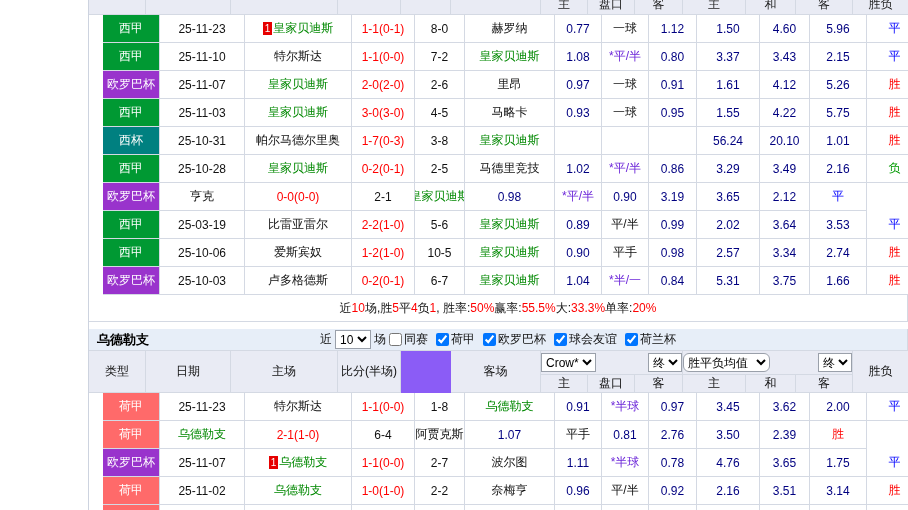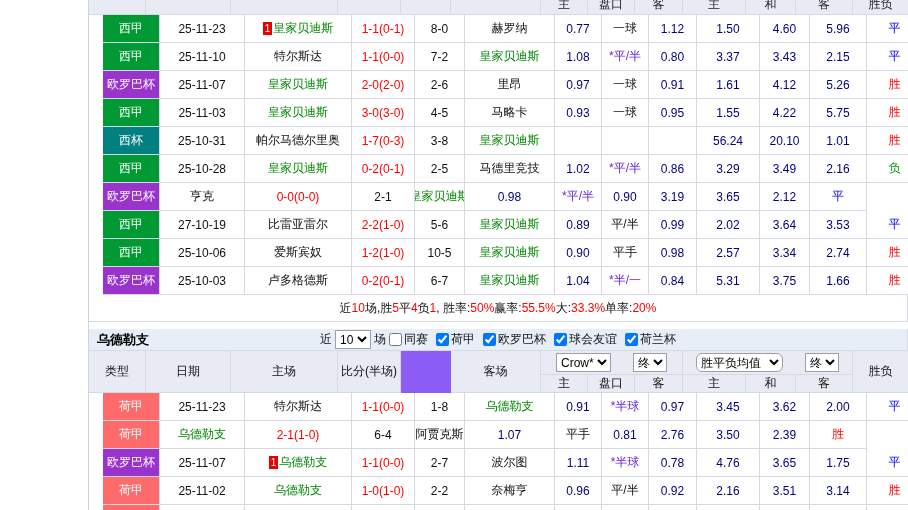--- a/index.html
+++ b/index.html
@@ -23,21 +23,21 @@
      border-bottom:1px solid #d4d9e3;border-right:1px solid #d4d9e3;}
   .sectionbar .title{width:228px;padding-left:8px;font-weight:bold;font-size:13px;color:#000;}
   .filters{display:flex;align-items:center;}
   .filters label{display:flex;align-items:center;margin-right:8px;}
   .filters .txt{margin:0 3px;}
   input[type=checkbox]{width:13px;height:13px;margin:0 2px 0 0;}
   select{font-size:12px;height:19px;border:1px solid #9aa0aa;background:#fff;}
   select.wide{width:87px;border-radius:6px;}
   .t2head{background:#8b5cf6;grid-template-rows:24px 18px;}
   .t2head .c{background:#e9ebf4;}
-  .selcell{gap:22px;}
+  .selcell{gap:22px;justify-content:space-between;}
   .redcard{background:#e60000;color:#fff;font-size:10px;line-height:13px;padding:0 2px;
      margin-right:1px;display:inline-block;}
   .team{padding:0 2px;}
 </style>
 </head>
 <body>
 
 <div class="wrap">
 
   <div class="grid headstrip">
@@ -185,21 +185,21 @@
         <div class="c odds">0.98</div>
         <div class="c red">*平/半</div>
         <div class="c odds">0.90</div>
         <div class="c odds">3.19</div>
         <div class="c odds">3.65</div>
         <div class="c odds">2.12</div>
         <div class="c" style="color: rgb(0, 0, 255);">平</div>
       </div>
       <div class="grid trow">
         <div class="c badge" style="background: rgb(0, 153, 51);">西甲</div>
-        <div class="c">27-10-19</div>
+        <div class="c">25-03-19</div>
         <div class="c team">
           <span>比雷亚雷尔</span>
         </div>
         <div class="c score">2-2(1-0)</div>
         <div class="c">5-6</div>
         <div class="c team">
           <span style="color: rgb(0, 136, 0);">皇家贝迪斯</span>
         </div>
         <div class="c odds">0.89</div>
         <div class="c">平/半</div>

